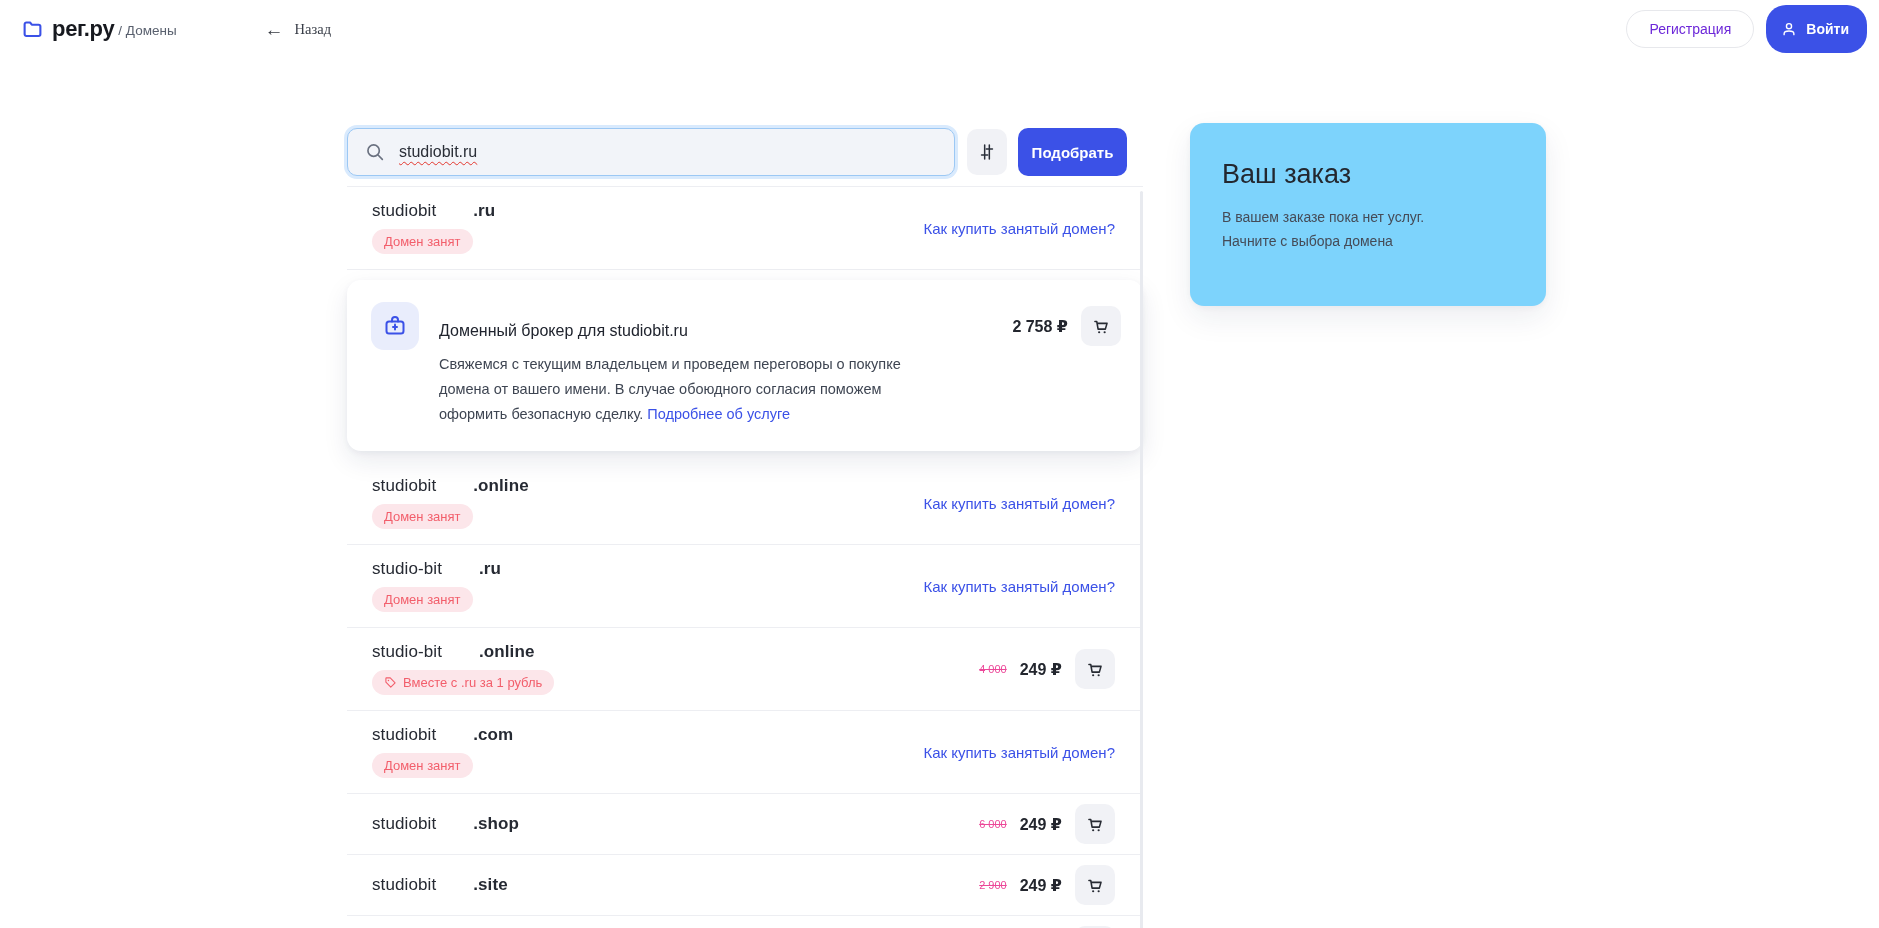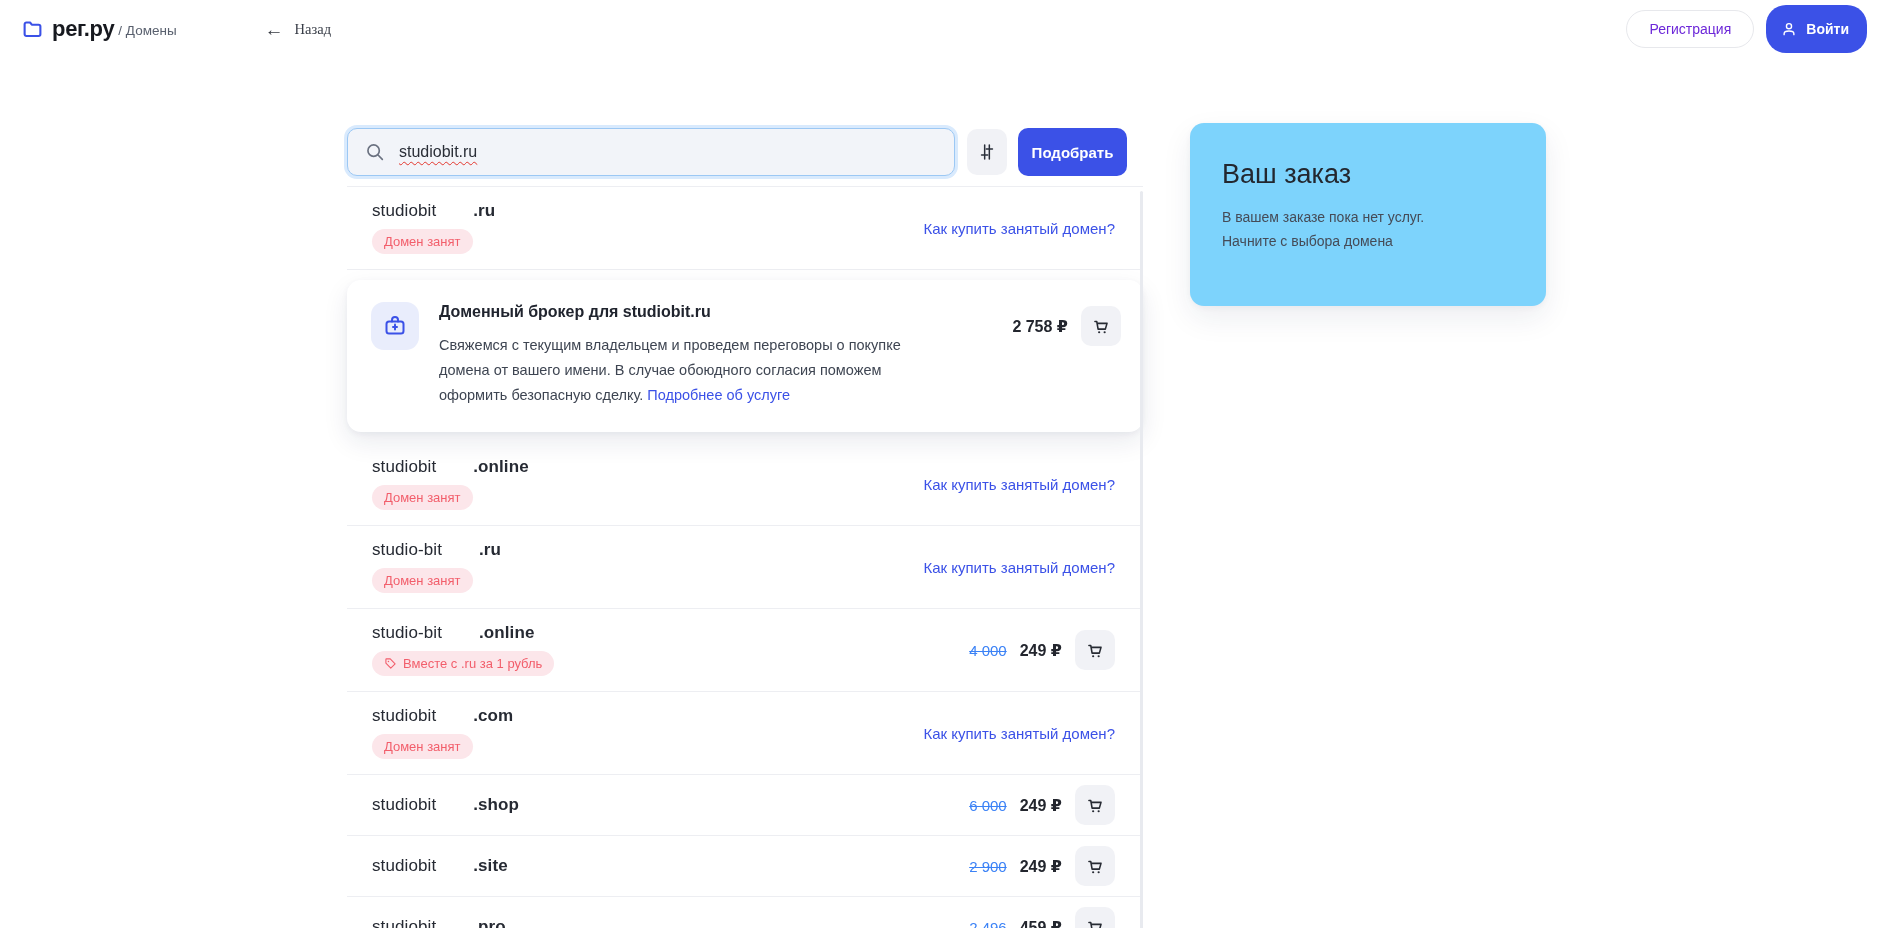--- a/index.html
+++ b/index.html
@@ -52,35 +52,35 @@
          padding:0 28px 0 25px; border-bottom:1px solid #EDEEF2; min-height:75px; }
   .row.single { min-height:61px; }
   .row-left { display:flex; flex-direction:column; gap:8px; padding:14px 0 15px; }
   .domain { font-size:17px; color:#262A33; letter-spacing:.1px; }
   .domain .dtld { font-weight:700;padding-left:37px; }
   .badge { align-self:flex-start; display:inline-flex; align-items:center; gap:6px;
            background:var(--badge-bg); color:var(--badge-text);
            font-size:13px; padding:5px 12px; border-radius:999px; }
   .row-right { display:flex; align-items:center; gap:13px; }
   .busy-link { font-size:15px; color:var(--primary); text-decoration:none; cursor:pointer; }
-  .old-price { font-size:15px; color:#3b82f6; text-decoration:line-through; }
+  .old-price { font-size:11px; color:#ec4899; text-decoration:line-through; }
   .price { font-size:16px; font-weight:700; color:#23262E; }
   .cart-btn { width:40px; height:40px; border:none; border-radius:10px; background:#F1F2F6;
               display:flex; align-items:center; justify-content:center; cursor:pointer;
               color:#272B33; }
 
   
   .broker-card { margin:10px 0 11px; padding:22px 22px 24px 24px; background:#fff;
                  border-radius:14px; border-bottom:none !important;
                  box-shadow:0 2px 6px rgba(25,35,80,.05), 0 10px 26px rgba(25,35,80,.09);
                  display:flex; gap:20px; align-items:flex-start; }
   .broker-icon-box { flex:none; width:48px; height:48px; border-radius:13px; background:#E9EDFC;
                      display:flex; align-items:center; justify-content:center; color:var(--primary); }
   .broker-body { flex:1; }
-  .broker-title { font-size:16px; font-weight:700; color:#20242E; margin:1px 0 12px; }
+  .broker-title { font-size:16px; font-weight:400; color:#20242E; margin:20px 0 12px; }
   .broker-desc { font-size:14.5px; line-height:25px; color:#3E4552; max-width:500px; }
   .broker-link { color:var(--primary); text-decoration:none; cursor:pointer; }
   .broker-right { display:flex; align-items:center; gap:13px; margin-top:4px; }
 
   
   .order-card { position:absolute; left:1190px; top:123px; width:356px; height:183px;
                 background:#7dd3fc; border-radius:14px; padding:36px 32px;
                 box-shadow:0 2px 6px rgba(25,35,80,.04), 0 12px 30px rgba(25,35,80,.08); }
   .order-title { font-size:27px; font-weight:500; color:#23272F; margin-bottom:15px; }
   .order-empty { font-size:14px; line-height:24px; color:#454B57; max-width:250px; }

